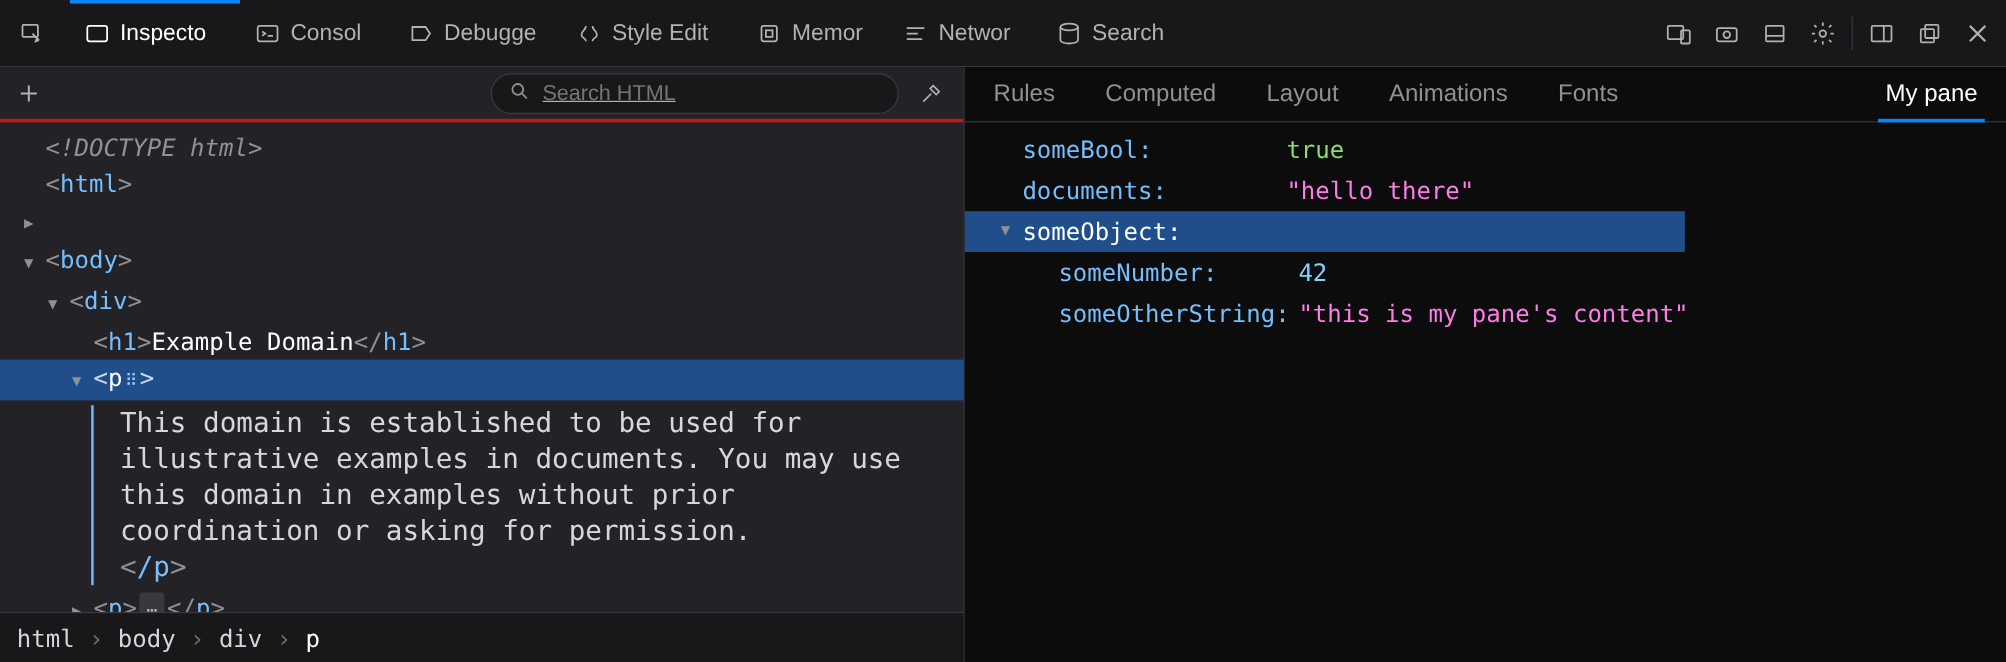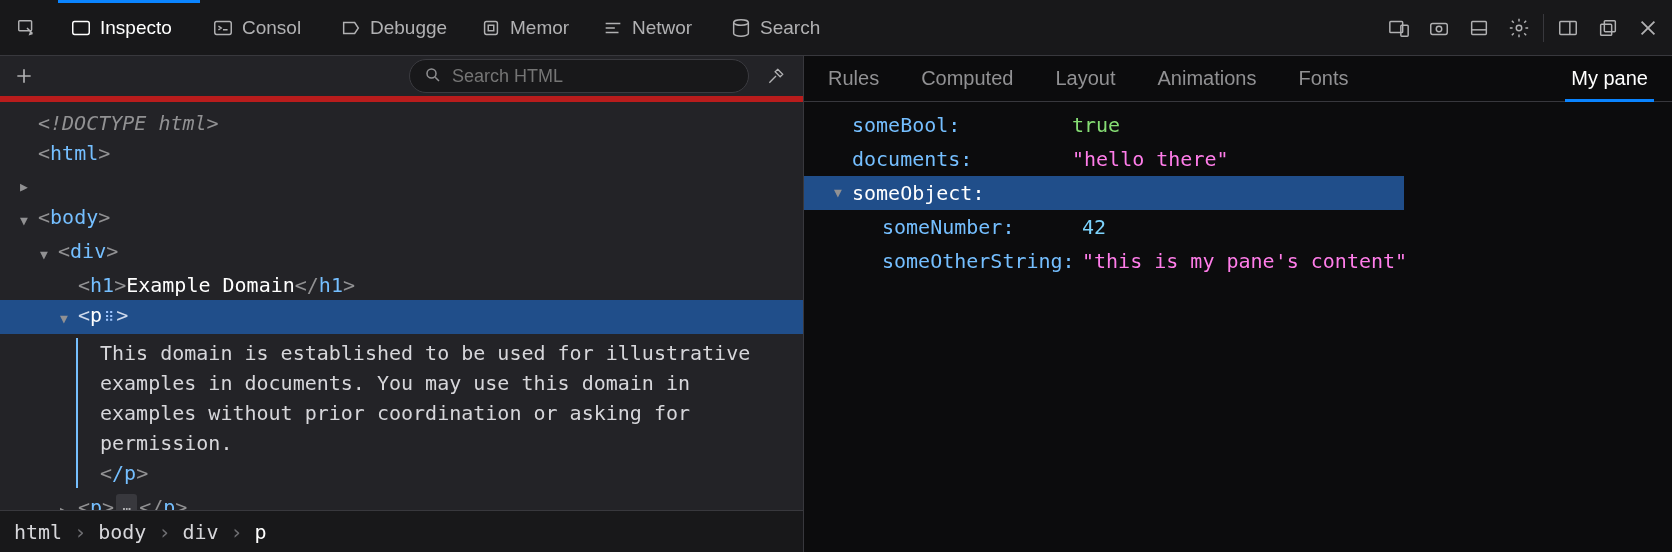--- a/index.html
+++ b/index.html
@@ -59,21 +59,21 @@
     display:flex; flex-direction:column;
     border-right:1px solid #38383d;
   }
   .right {
     flex:1; background:#0c0c0d; display:flex; flex-direction:column;
   }
 
   
   .sub-toolbar {
     height:46px; display:flex; align-items:center; gap:10px;
-    padding:0 10px; border-bottom:6px solid #b91c1c; background:#232327;
+    padding:0 10px; border-bottom:3px solid #b91c1c; background:#232327;text-decoration:underline;
   }
   .add-btn { width:28px; height:28px; display:flex; align-items:center; justify-content:center; color:#b1b1b3; cursor:pointer;}
   .search-wrap {
     flex:0 0 340px; margin-left:auto; height:34px;
     background:#18181a; border:1px solid #3b3b40; border-radius:18px;
     display:flex; align-items:center; padding:0 14px; gap:10px;
     color:#919193;
   }
   .search-wrap input {
     background:transparent; border:0; outline:0; color:#b1b1b3;
@@ -93,21 +93,21 @@
   .punc{color:#919193;}
   .doctype{color:#919193; font-style:italic;}
   .text{color:#ffffff;}
   .ellips{display:inline-block; background:#38383d; border-radius:3px; padding:0 6px; color:#b1b1b3; font-size:15px; margin:0 2px;}
   .row.selected{ background:#204e8a; }
   .row.selected .tag{color:#fff;}
   .row.selected .punc{color:#cdd9ec;}
   .sel-hint{ color:#9fc6ff; font-size:14px; letter-spacing:2px; padding-left:2px; }
   .para-block{
     margin:4px 0 4px 76px; border-left:2px solid #75bfff; padding:0 14px 0 22px;
-    color:#d7d7db; font-size:20px; line-height:30px; max-width:700px;
+    color:#d7d7db; font-size:23px; line-height:30px; max-width:700px;
   }
 
   
   .crumbs{
     height:42px; background:#18181a; border-top:1px solid #38383d;
     display:flex; align-items:center; padding:0 14px; gap:12px;
     font-size:20px; color:#d7d7db;
   }
   .crumbs span.sep{ color:#6e6e72; }
 
@@ -166,20 +166,28 @@
     <span>Consol</span>
   </div>
   <div class="tool-btn" style="flex:0 0 140px;">
     <span class="tool-icon">
       <svg viewBox="0 0 24 24">
           <path d="M4 6h12l4 6-4 6H4z"></path>
         </svg>
     </span>
     <span>Debugge</span>
   </div>
+  <div class="tool-btn" style="flex:0 0 150px;">
+    <span class="tool-icon">
+      <svg viewBox="0 0 24 24">
+          <path d="M9 5c0 4-4 4-4 8s4 2 4 6M15 5c0 4 4 4 4 8s-4 2-4 6"></path>
+        </svg>
+    </span>
+    <span>Style Edit</span>
+  </div>
   <div class="tool-btn" style="flex:0 0 122px;">
     <span class="tool-icon">
       <svg viewBox="0 0 24 24">
           <rect x="5" y="5" width="14" height="14" rx="2"></rect>
           <rect x="9" y="9" width="6" height="6"></rect>
         </svg>
     </span>
     <span>Memor</span>
   </div>
   <div class="tool-btn" style="flex:0 0 128px;">

